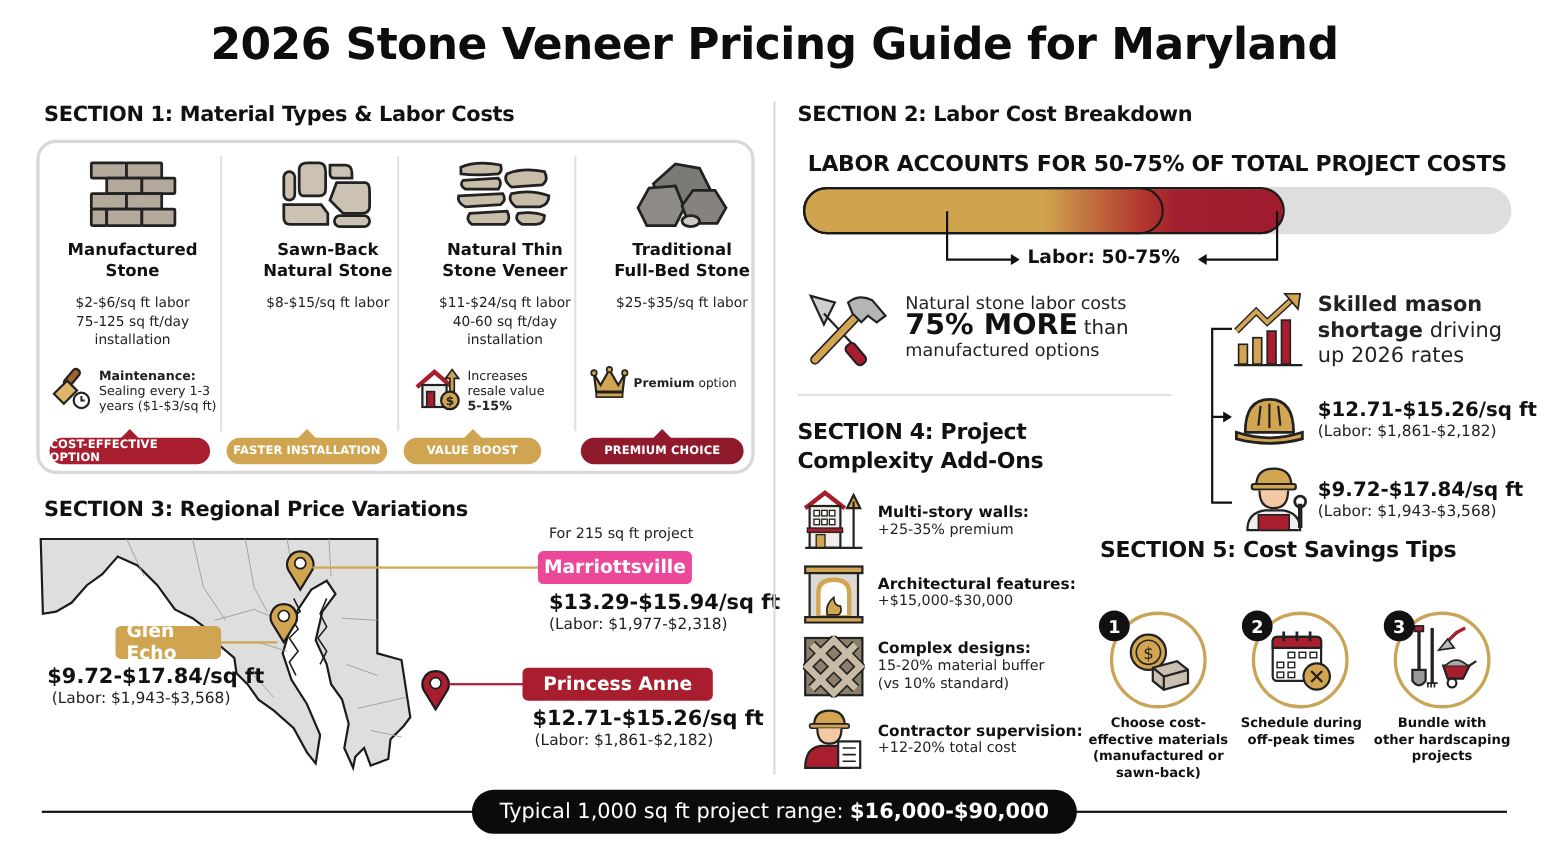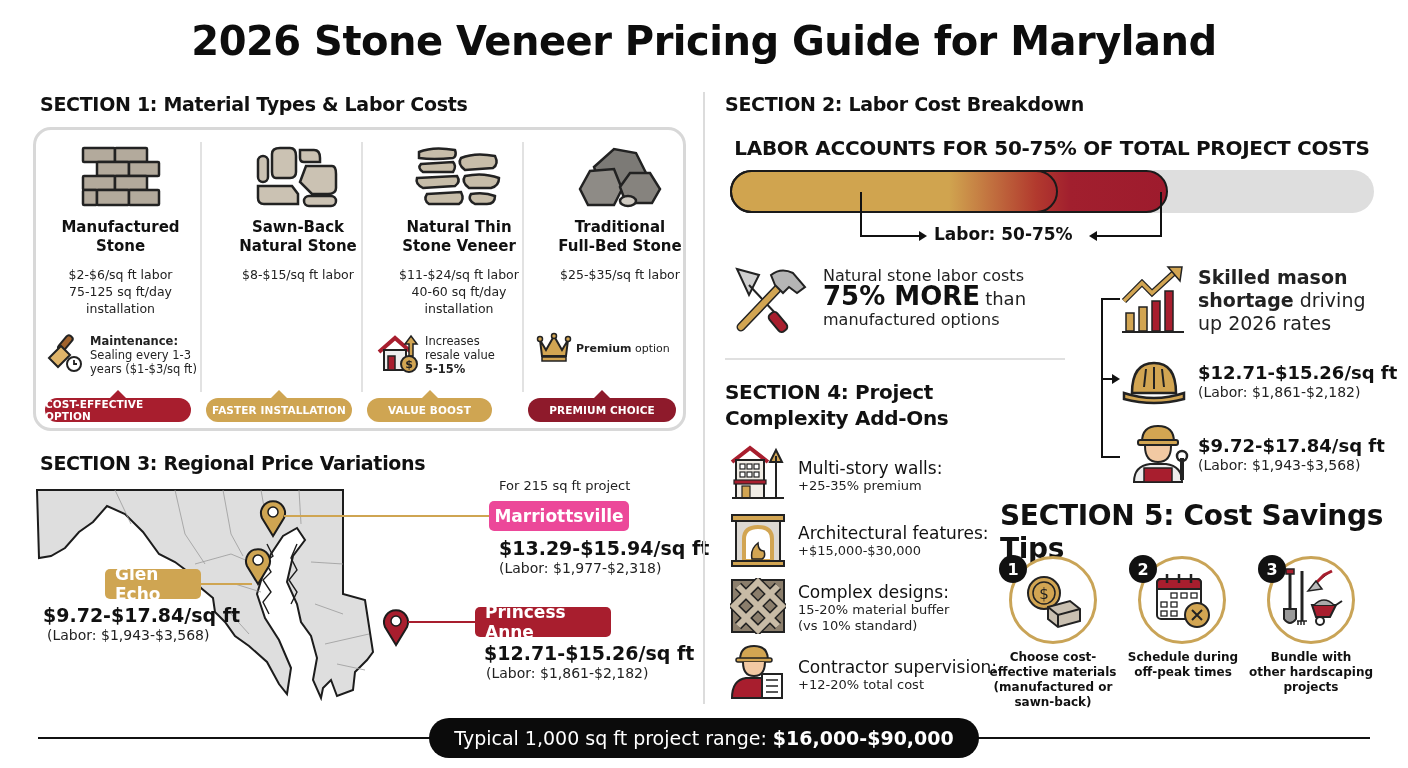--- a/index.html
+++ b/index.html
@@ -40,21 +40,21 @@
   .labor-label { position: absolute; left: 934px; top: 224px; font-size: 17px; font-weight: 800; color: #111; }
 
   .fact-text { position: absolute; font-size: 16px; color: #222; line-height: 20px; }
   .fact-big { font-size: 26px; font-weight: 900; color: #111; }
   .hdivider { position: absolute; left: 725px; top: 358px; width: 340px; height: 2px; background: #e0e0e0; }
 
   .rate-price { position: absolute; font-size: 18px; font-weight: 800; color: #111; }
   .rate-labor { position: absolute; font-size: 14px; color: #222; }
 
   
-  .addon-title { font-size: 17px; font-weight: 400; color: #111; }
+  .addon-title { font-size: 14px; font-weight: 700; color: #111; }
   .addon-val { font-size: 13px; color: #222; line-height: 16px; }
   .addon { position: absolute; left: 798px; }
 
   
   .tip-circle { position: absolute; width: 88px; height: 88px; border-radius: 50%; border: 3px solid #c9a457; background: #fff; }
   .tip-num { position: absolute; width: 28px; height: 28px; border-radius: 50%; background: #111; color: #fff; font-weight: 800; font-size: 16px; display: flex; align-items: center; justify-content: center; }
   .tip-label { position: absolute; width: 130px; text-align: center; font-size: 12px; font-weight: 800; line-height: 15px; color: #111; }
 
   
   .footer-line { position: absolute; left: 38px; top: 737px; width: 1332px; height: 2px; background: #111; }
@@ -269,21 +269,21 @@
 <div class="proj-note" style="left:499px; top:478px;">For 215 sq ft project</div>
 
 <div class="region-label" style="left:489px; top:501px; width:140px; background:#ec4899;">Marriottsville</div>
 <div class="region-price" style="left:499px; top:537px;">$13.29-$15.94/sq ft</div>
 <div class="region-labor" style="left:499px; top:560px;">(Labor: $1,977-$2,318)</div>
 
 <div class="region-label" style="left:105px; top:569px; width:96px; background:#cfa552;">Glen Echo</div>
 <div class="region-price" style="left:43px; top:604px;">$9.72-$17.84/sq ft</div>
 <div class="region-labor" style="left:47px; top:627px;">(Labor: $1,943-$3,568)</div>
 
-<div class="region-label" style="left:475px; top:607px; width:136px; background:#a81e2e;">Princess Anne</div>
+<div class="region-label" style="left:475px; top:607px; width:173px; background:#a81e2e;">Princess Anne</div>
 <div class="region-price" style="left:484px; top:642px;">$12.71-$15.26/sq ft</div>
 <div class="region-labor" style="left:486px; top:665px;">(Labor: $1,861-$2,182)</div>
 
 <div class="vdivider"></div>
 
 <div class="sec-title" style="left:725px; top:93px;">SECTION 2: Labor Cost Breakdown</div>
 <div class="sub-head">LABOR ACCOUNTS FOR 50-75% OF TOTAL PROJECT COSTS</div>
 
 <div class="bar-track"></div>
 <div class="bar-fill"></div>
@@ -432,21 +432,21 @@
     <path d="M2 54 Q2 36 16 34 L32 34 Q44 36 44 54 Z" fill="#a81e2e" stroke="#222" stroke-width="2"></path>
     <rect x="32" y="30" width="20" height="24" fill="#fff" stroke="#222" stroke-width="2"></rect>
     <path d="M36 36 H48 M36 42 H48 M36 48 H48" stroke="#222" stroke-width="1.5"></path>
   </svg>
 </div>
 <div class="addon" style="top:657px;">
   <div class="addon-title">Contractor supervision:</div>
   <div class="addon-val">+12-20% total cost</div>
 </div>
 
-<div class="sec-title" style="left:1000px; top:499px; font-size:28px;">SECTION 5: Cost Savings Tips</div>
+<div class="sec-title" style="left:1000px; top:487px; font-size:20px;">SECTION 5: Cost Savings Tips</div>
 
 <div class="tip-circle" style="left:1009px; top:556px;">
   <svg width="82" height="82" viewBox="0 0 82 82">
     <circle cx="32" cy="34" r="16" fill="#d2a552" stroke="#222" stroke-width="2"></circle>
     <circle cx="32" cy="34" r="11" fill="none" stroke="#222" stroke-width="1.5"></circle>
     <text x="32" y="40" font-size="15" text-anchor="middle" fill="#222" font-family="DejaVu Sans, sans-serif">$</text>
     <path d="M36 48 L58 42 L68 50 L68 62 L46 68 L36 60 Z" fill="#c9c0b1" stroke="#222" stroke-width="2"></path>
     <path d="M36 48 L46 56 L68 50 M46 56 V68" fill="none" stroke="#222" stroke-width="2"></path>
   </svg>
 </div>

